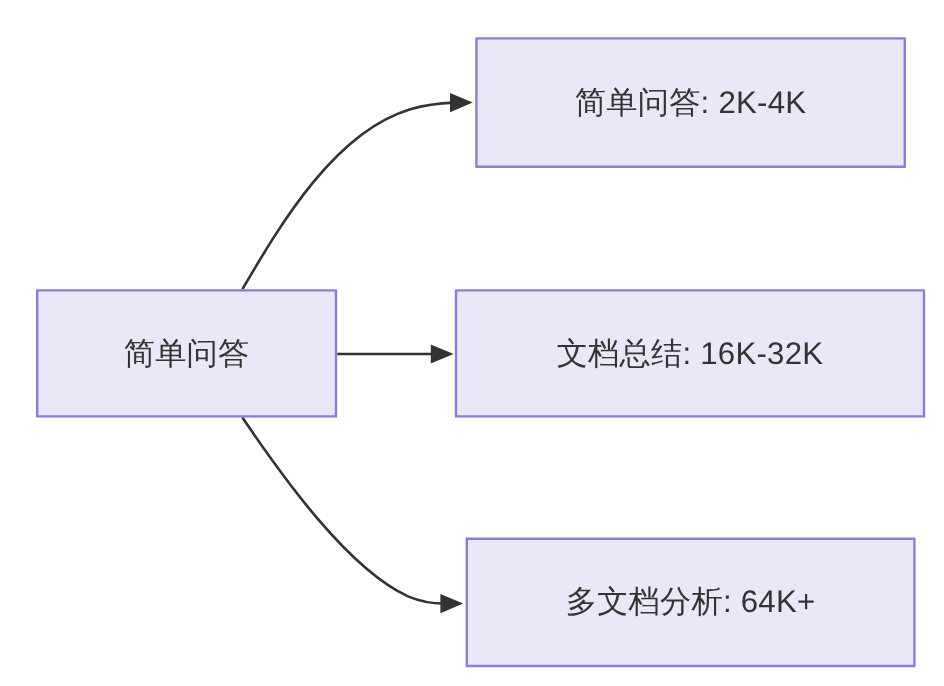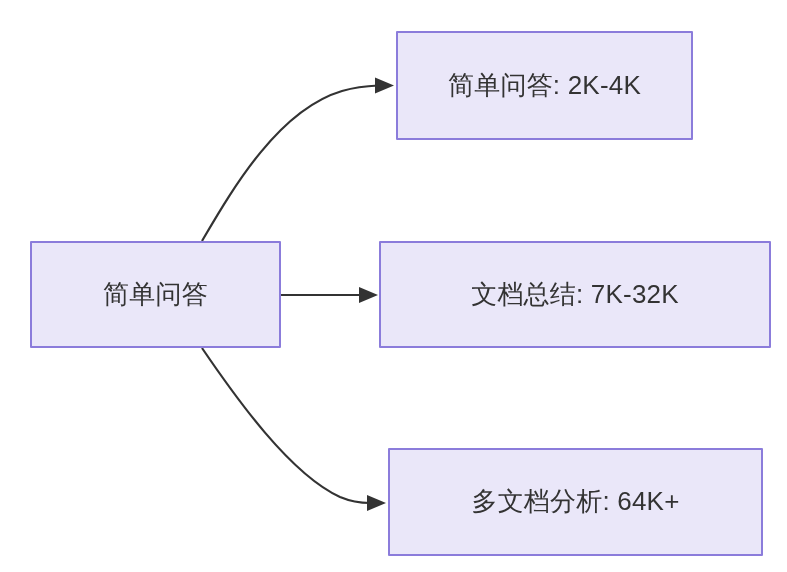--- a/index.html
+++ b/index.html
@@ -39,21 +39,21 @@
   }
   #node-root {
     left: 30px;
     top: 241px;
     width: 251px;
     height: 107px;
   }
   #node-simple {
     left: 396px;
     top: 31px;
-    width: 297px;
+    width: 359px;
     height: 109px;
   }
   #node-summary {
     left: 379px;
     top: 241px;
     width: 392px;
     height: 107px;
   }
   #node-multidoc {
     left: 388px;
@@ -106,20 +106,20 @@
 
   <div class="node" id="node-root">
     <span class="node-label">简单问答</span>
   </div>
 
   <div class="node" id="node-simple">
     <span class="node-label">简单问答: 2K-4K</span>
   </div>
 
   <div class="node" id="node-summary">
-    <span class="node-label">文档总结: 7K-32K</span>
+    <span class="node-label">文档总结: 16K-32K</span>
   </div>
 
   <div class="node" id="node-multidoc">
     <span class="node-label">多文档分析: 64K+</span>
   </div>
 
 </div>
 
 </body></html>

